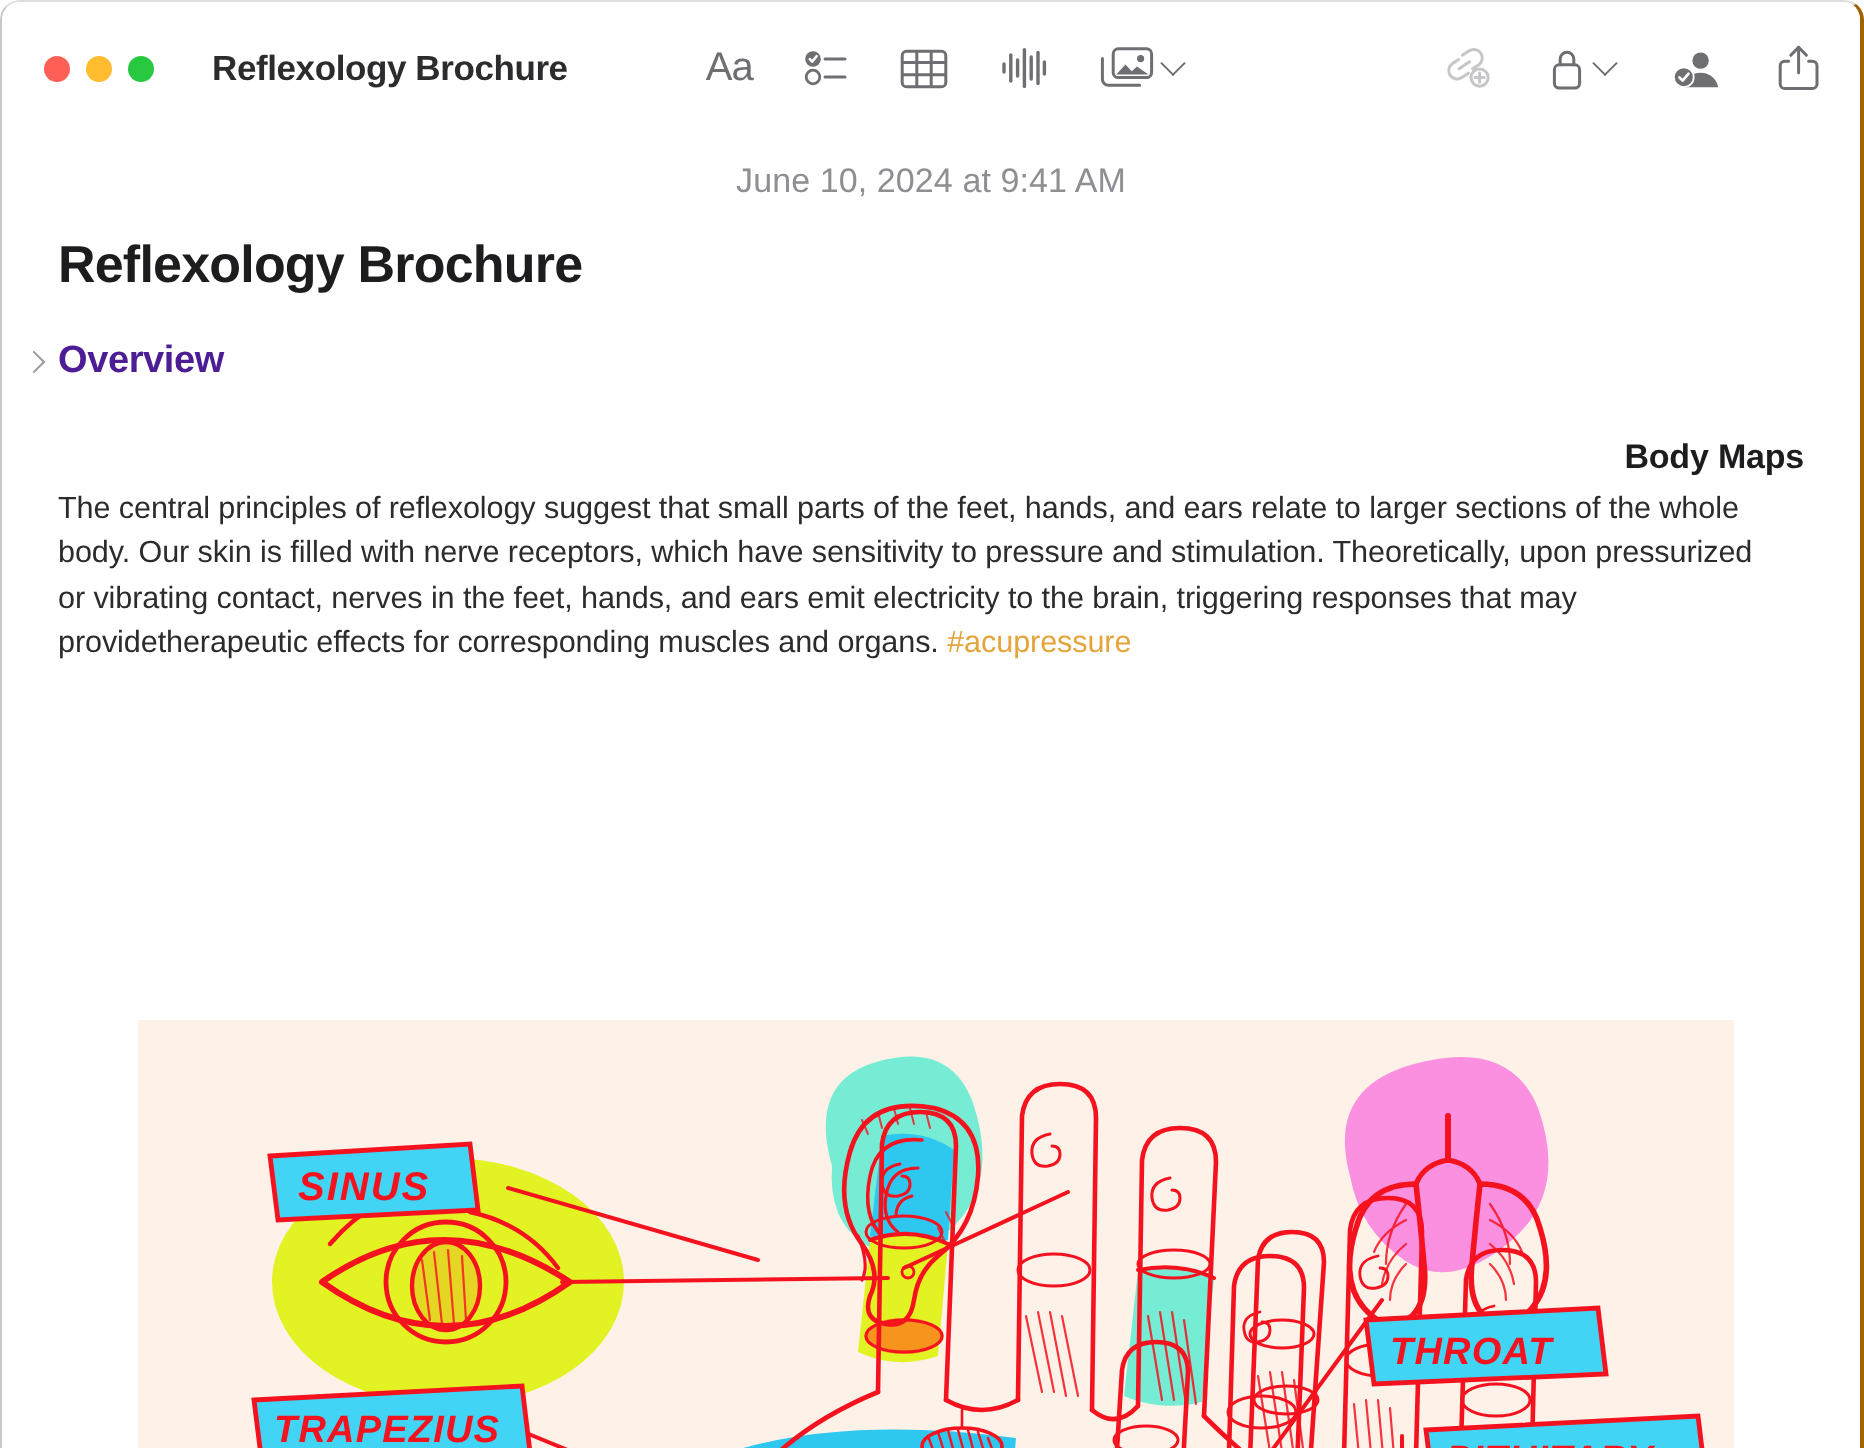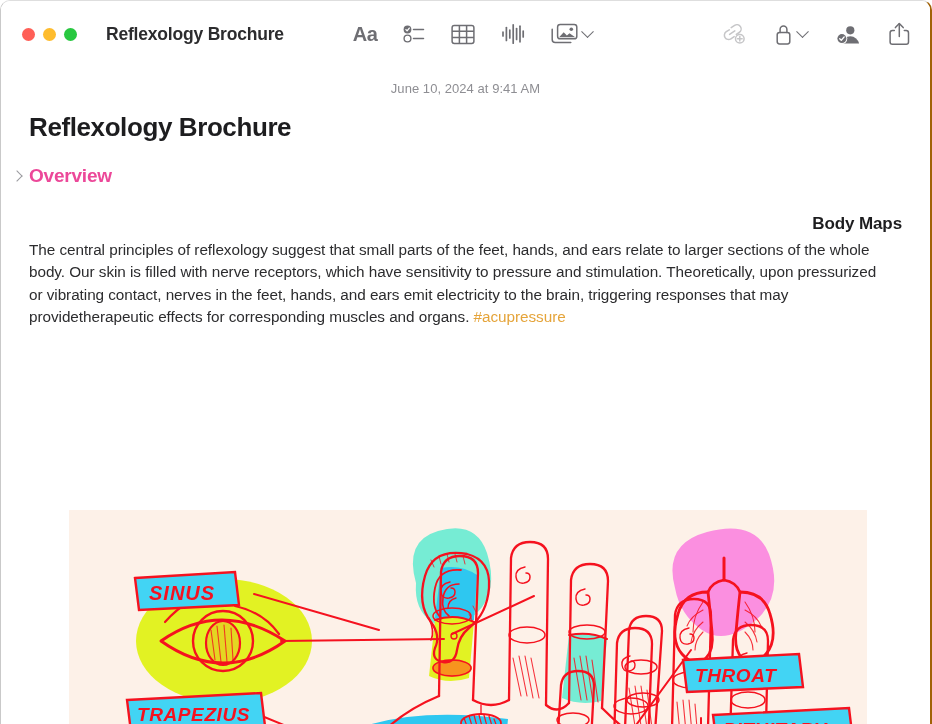--- a/index.html
+++ b/index.html
@@ -62,21 +62,20 @@
 
   .tool-btn {
     display: flex;
     align-items: center;
     justify-content: center;
     color: #6e6e73;
     background: transparent;
     border: none;
     cursor: default;
     padding: 2px;
-    font-weight: bold;
   }
   .tool-btn.disabled { color: #c6c6c8; }
   .tool-btn svg { display: block; }
 
   .aa-label {
     font-size: 20px;
     color: #6e6e73;
     font-family: "Liberation Sans", sans-serif;
     letter-spacing: -0.5px;
     line-height: 1;
@@ -93,21 +92,21 @@
   
   #doc {
     position: relative;
     padding: 0 28px;
     height: calc(724px - 66px);
     overflow: hidden;
   }
 
   #doc-date {
     text-align: center;
-    font-size: 13px;
+    font-size: 17px;
     color: #8e8e93;
     margin-top: 14px;
     letter-spacing: 0.05px;
   }
 
   #doc-title {
     margin-top: 16px;
     font-size: 26px;
     font-weight: 700;
     color: #1d1d1f;
@@ -126,21 +125,21 @@
     position: absolute;
     left: -16px;
     width: 8px; height: 8px;
     border-right: 1.8px solid #9a9a9e;
     border-top: 1.8px solid #9a9a9e;
     transform: rotate(45deg);
   }
   .sec-heading {
     font-size: 19px;
     font-weight: 700;
-    color: #ec4899;
+    color: #4c1d95;
     letter-spacing: -0.2px;
   }
 
   #bodymaps-heading {
     margin-top: 27px;
     font-size: 17px;
     font-weight: 700;
     color: #1d1d1f;
     letter-spacing: -0.1px;
     text-align: right;

